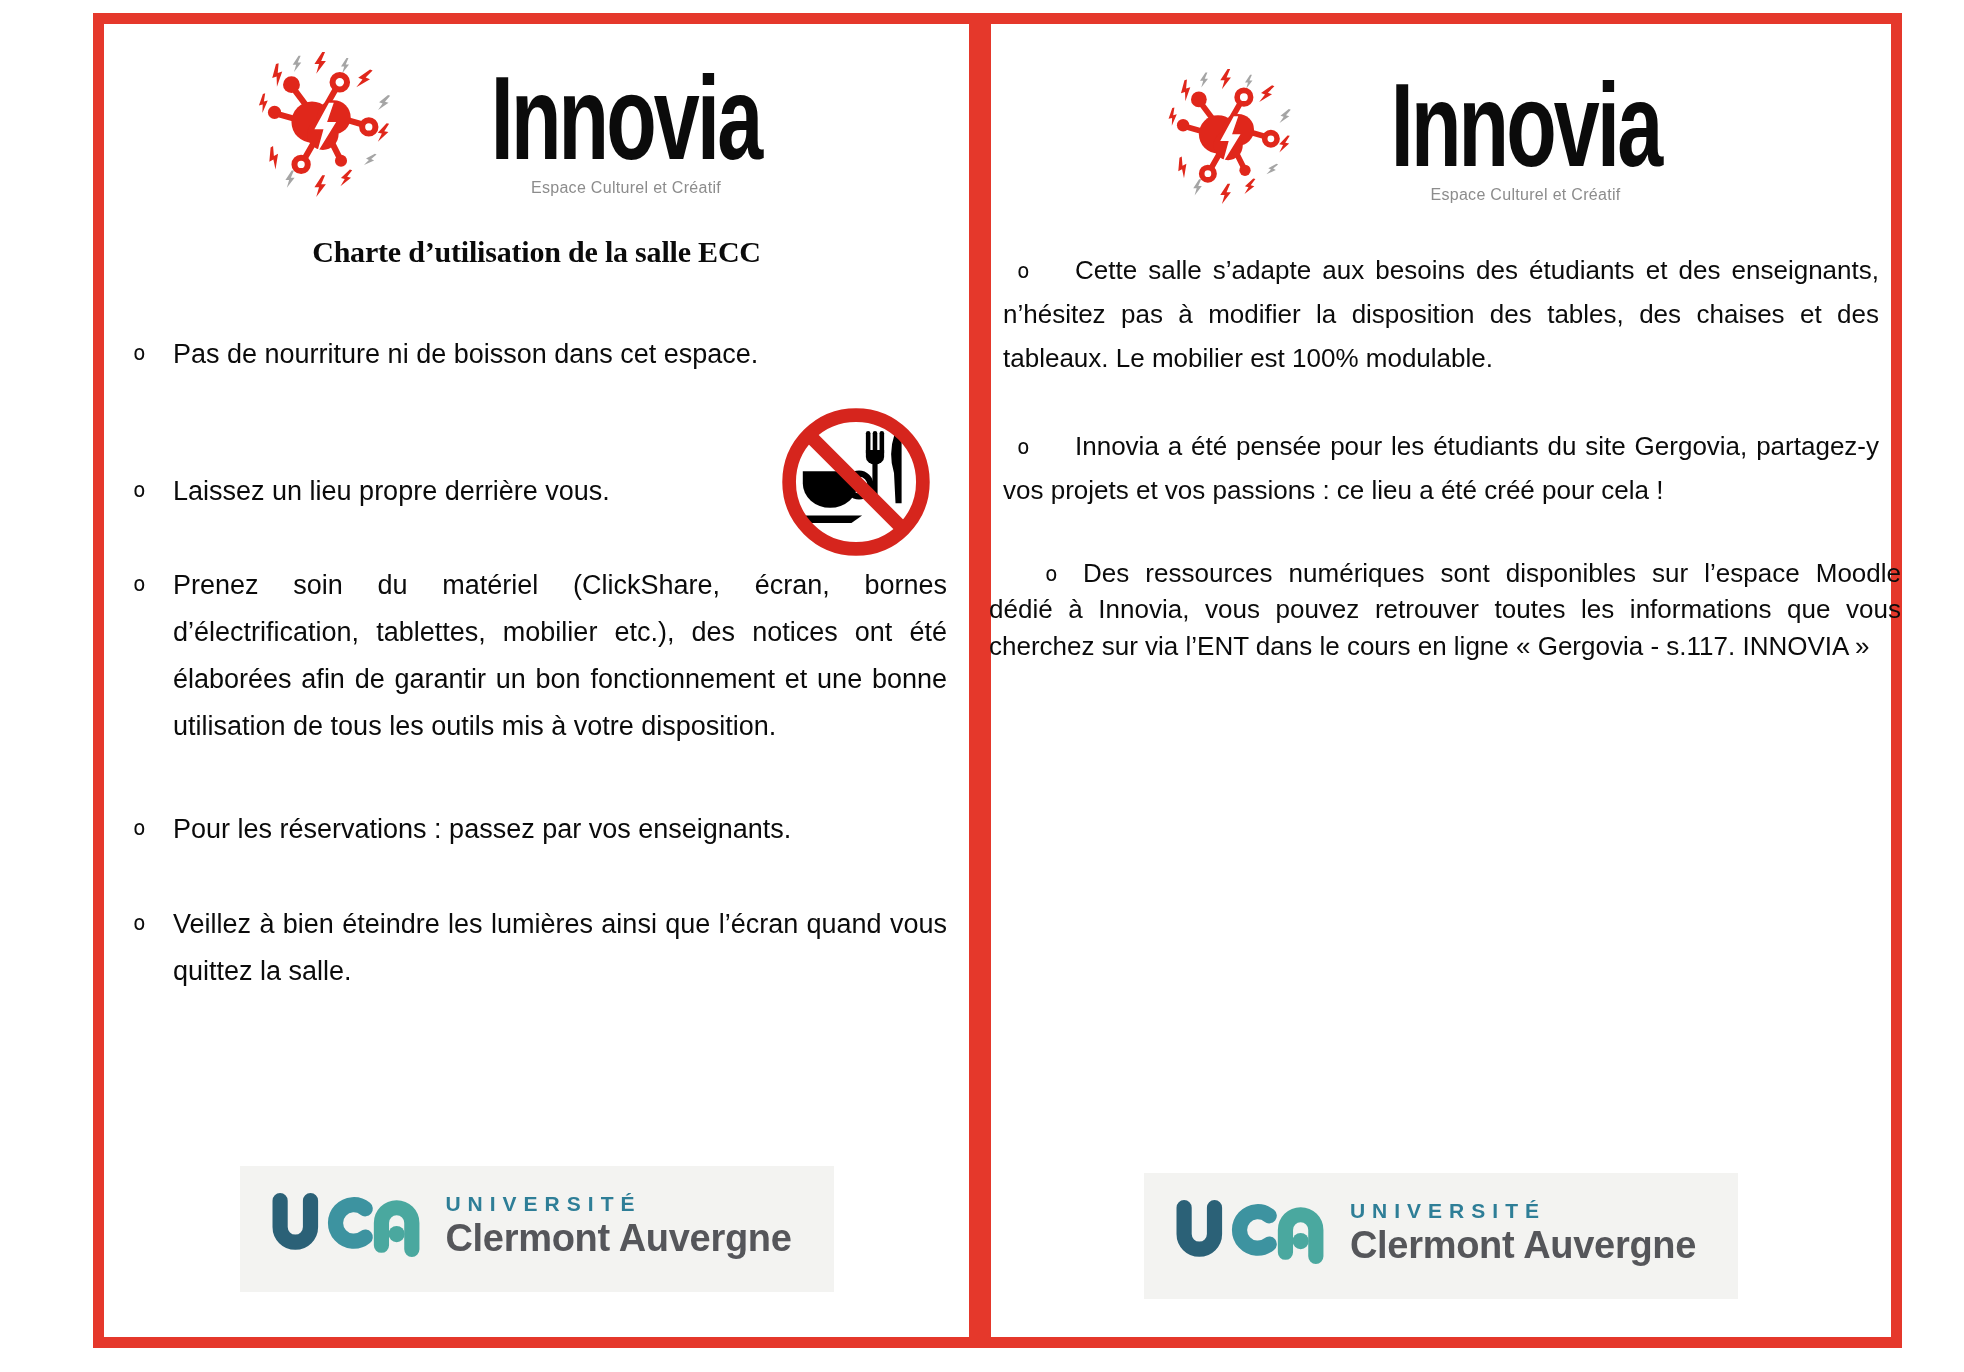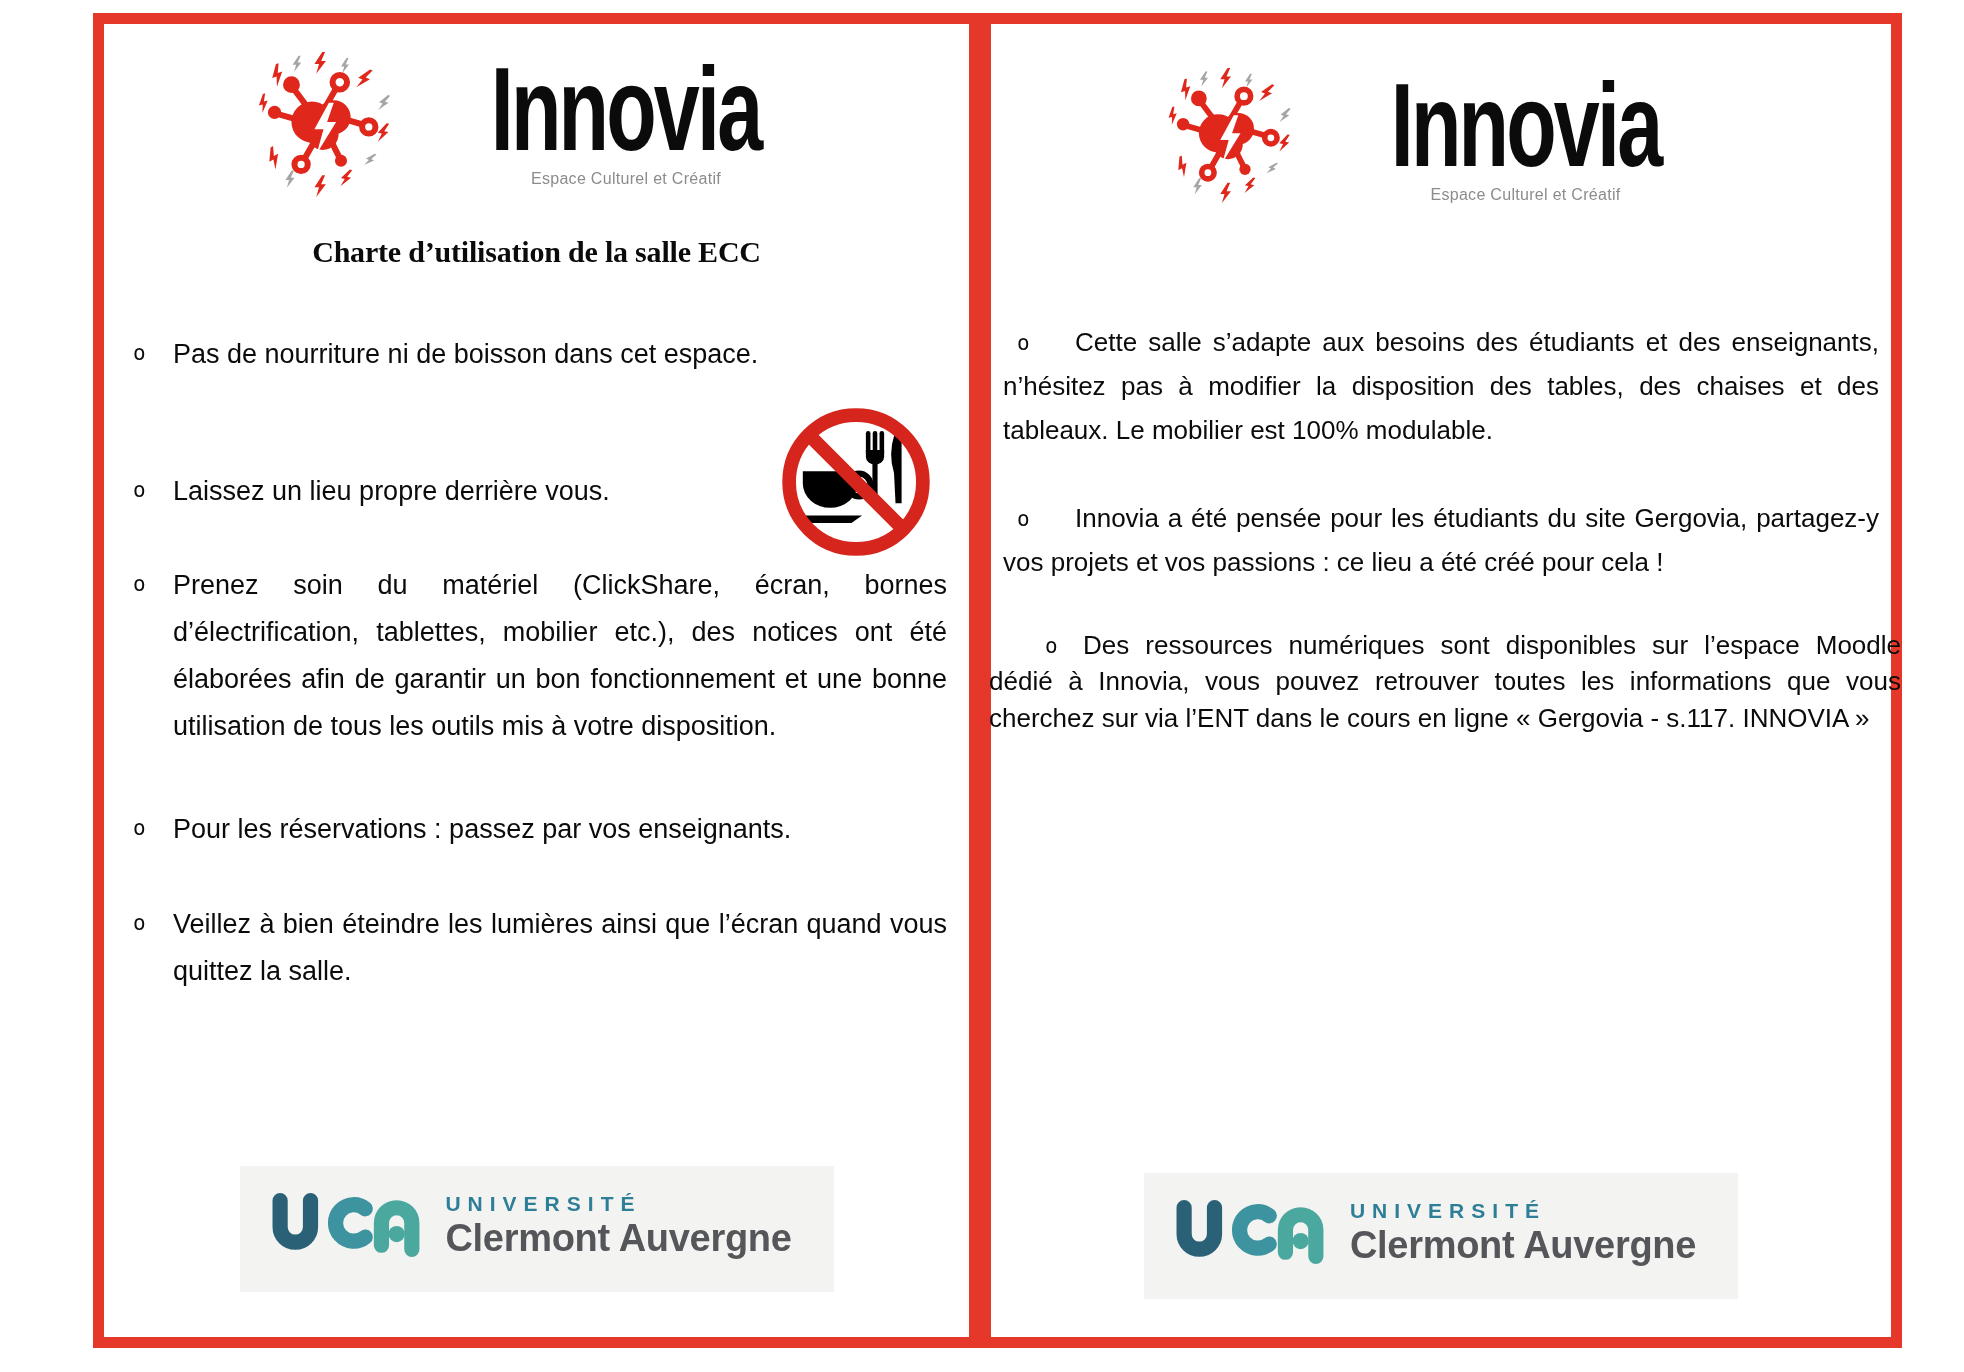--- a/index.html
+++ b/index.html
@@ -11,35 +11,35 @@
   *{margin:0;padding:0;box-sizing:border-box;}
   html,body{background:#ffffff;}
   body{font-family:"Liberation Sans",sans-serif;color:var(--text-black);}
   .canvas{position:relative;width:1964px;height:1372px;background:#fff;overflow:hidden;}
 
   .page{position:absolute;top:13px;height:1335px;border:11px solid var(--border-red);background:#fff;}
   .page-left{left:93px;width:887px;}
   .page-right{left:980px;width:922px;}
 
   
-  .brand{display:flex;justify-content:center;align-items:flex-start;gap:34px;margin-top:28px;}
+  .brand{display:flex;justify-content:center;align-items:flex-end;gap:34px;margin-top:28px;}
   .page-right .brand{margin-top:44px;}
   .innovia-icon{width:145px;height:145px;flex:0 0 auto;}
   .page-right .innovia-icon{width:135px;height:135px;}
   .brand-words{display:flex;flex-direction:column;align-items:center;}
   .wordmark{font-size:118px;line-height:0.98;font-weight:700;letter-spacing:-4px;
             transform:scaleX(.70);transform-origin:50% 50%;white-space:nowrap;}
   .tagline{font-size:16px;color:var(--tagline-gray);margin-top:2px;letter-spacing:.3px;}
 
   .page-title{text-align:center;font-size:30px;font-weight:700;margin-top:38px;letter-spacing:-.2px;font-family:Liberation Serif, serif;}
   .page-right .page-title{margin-top:36px;}
 
   
   .bullets{font-size:27px;line-height:1.75;margin-top:62px;padding:0 22px;}
-  .page-right .bullets{font-size:26px;line-height:1.7;margin-top:116px;padding:0 12px;}
+  .page-right .bullets{font-size:26px;line-height:1.7;margin-top:44px;padding:0 12px;}
 
   .page-left .bullet{position:relative;padding-left:47px;text-align:justify;}
   .page-left .marker{position:absolute;left:7px;top:4px;font-family:"DejaVu Sans Mono",monospace;font-size:21px;}
   .page-left .b1{margin-bottom:90px;}
   .page-left .b2{margin-bottom:46px;}
   .page-left .b3{margin-bottom:55px;}
   .page-left .b4{margin-bottom:48px;}
 
   .page-right .bullet{text-align:justify;}
   .marker-inline{display:inline-block;font-family:"DejaVu Sans Mono",monospace;font-size:21px;vertical-align:1px;}

